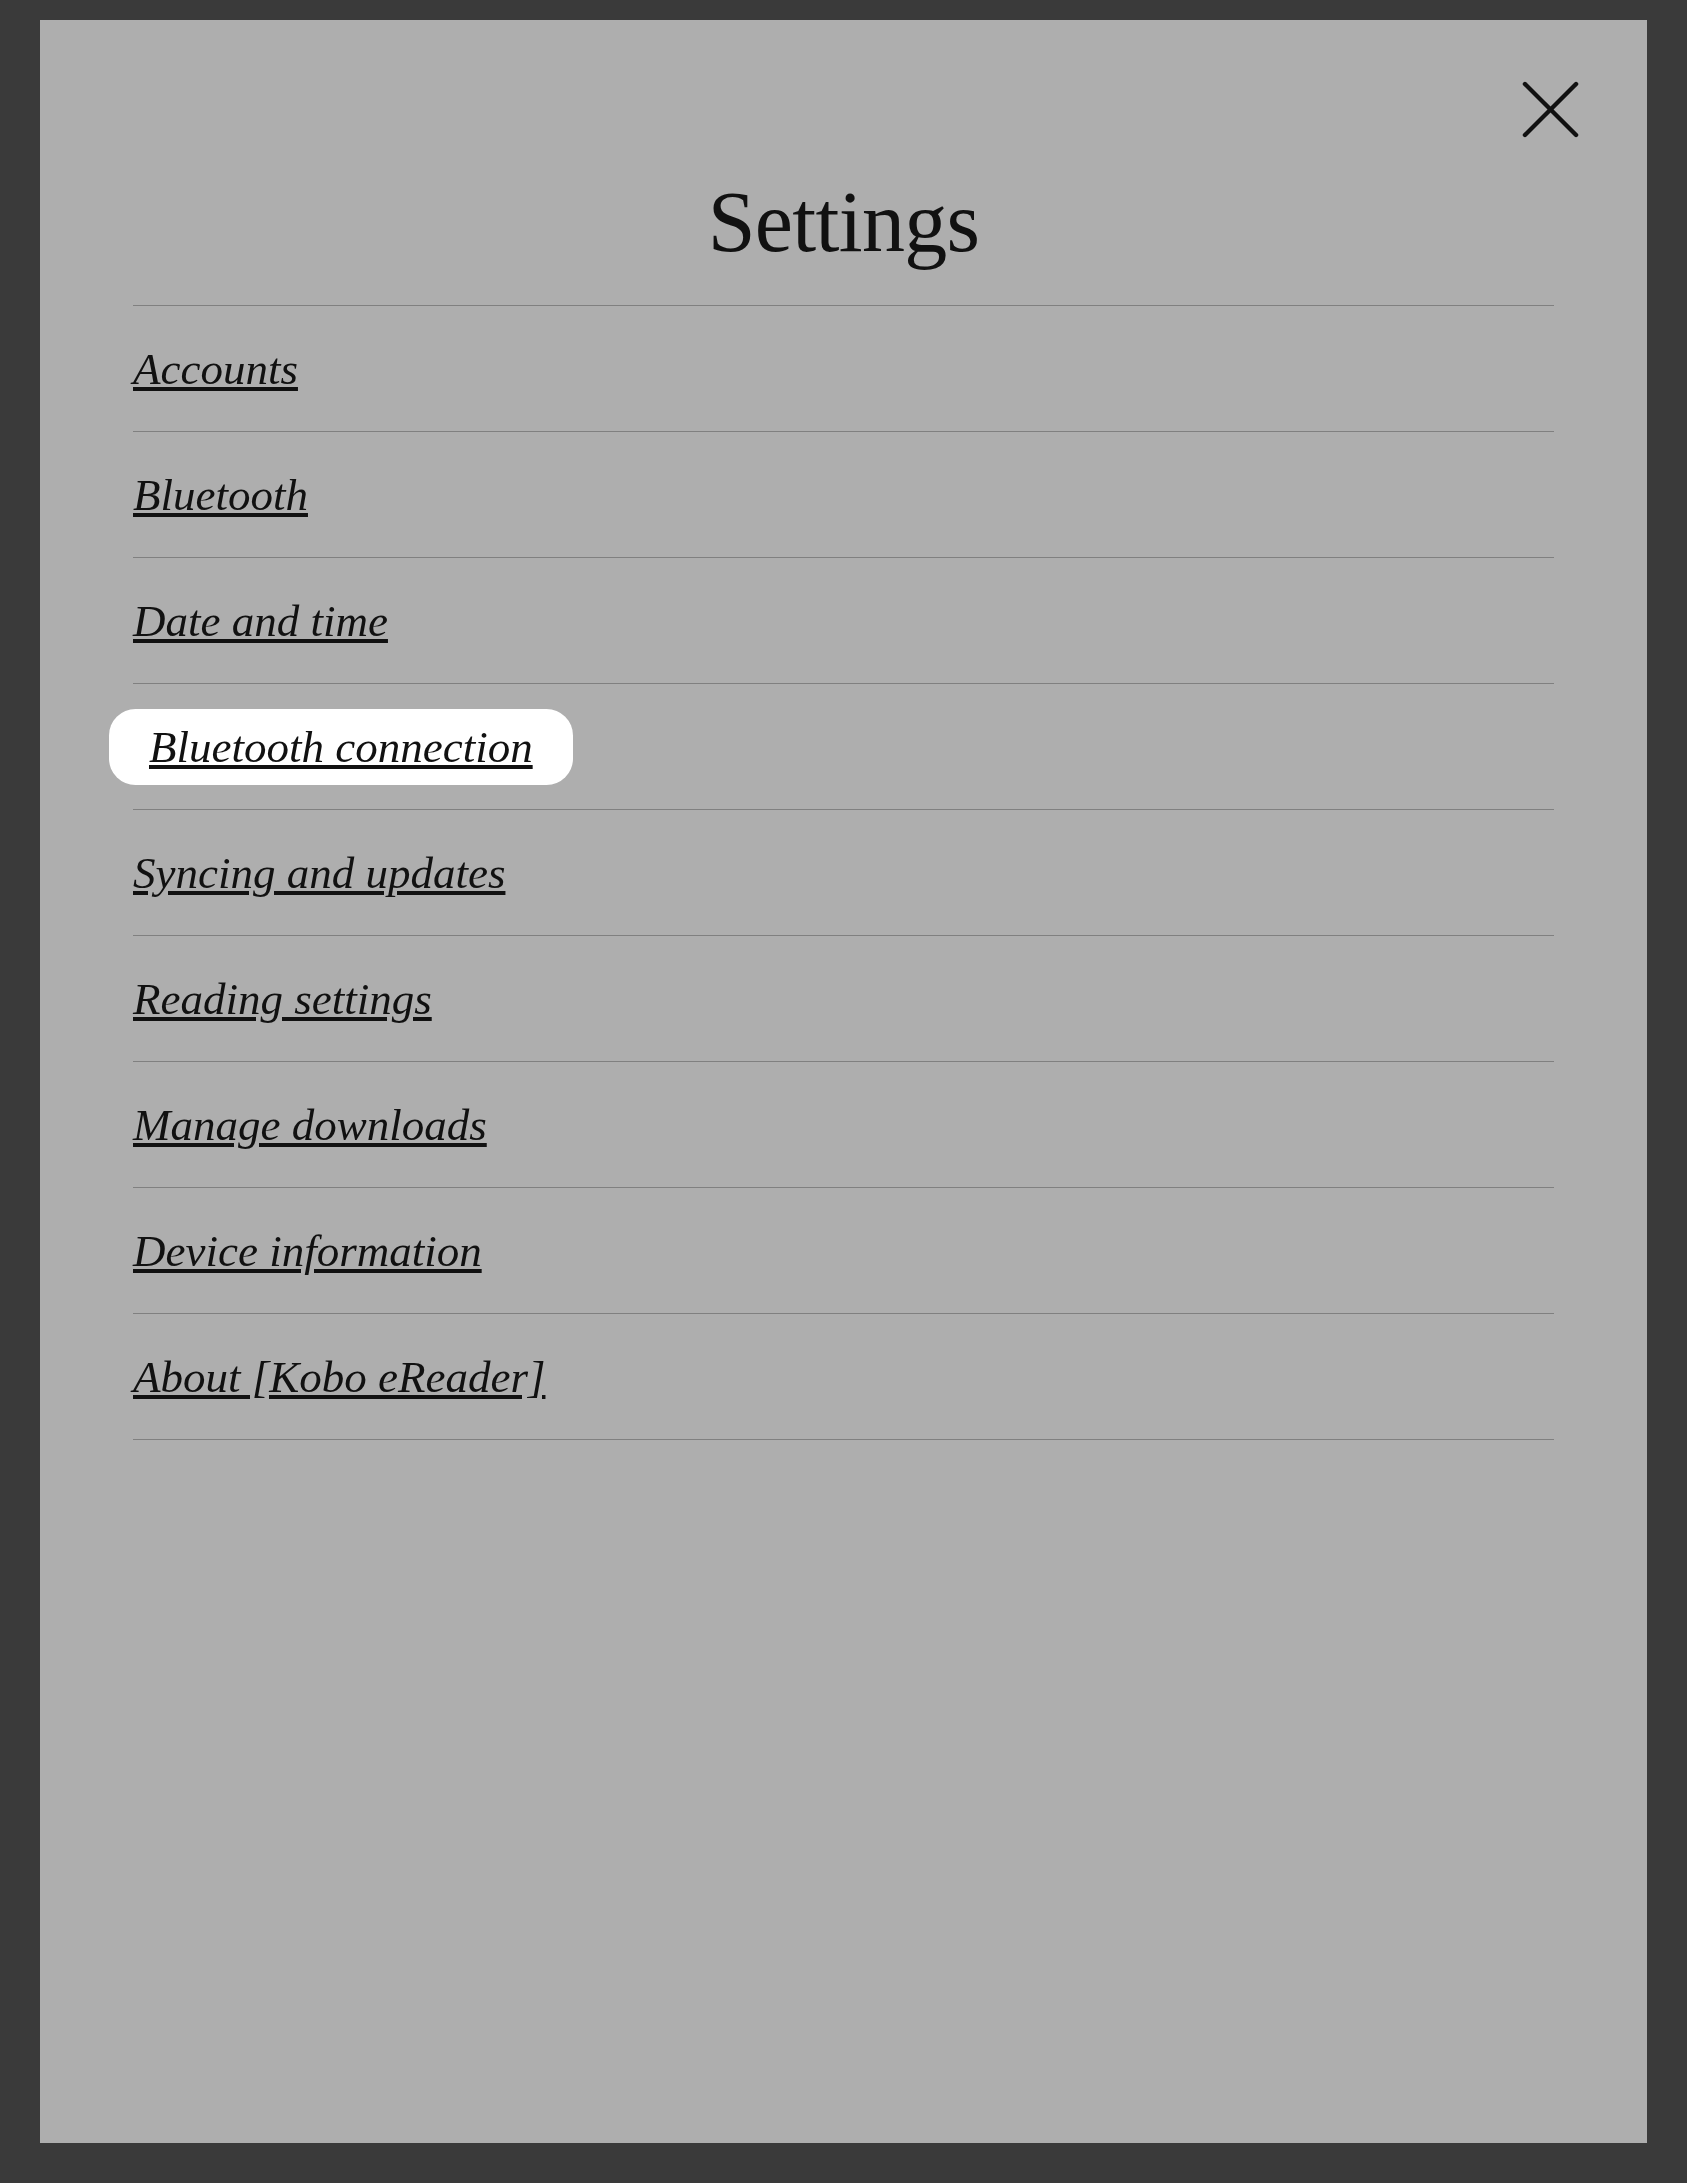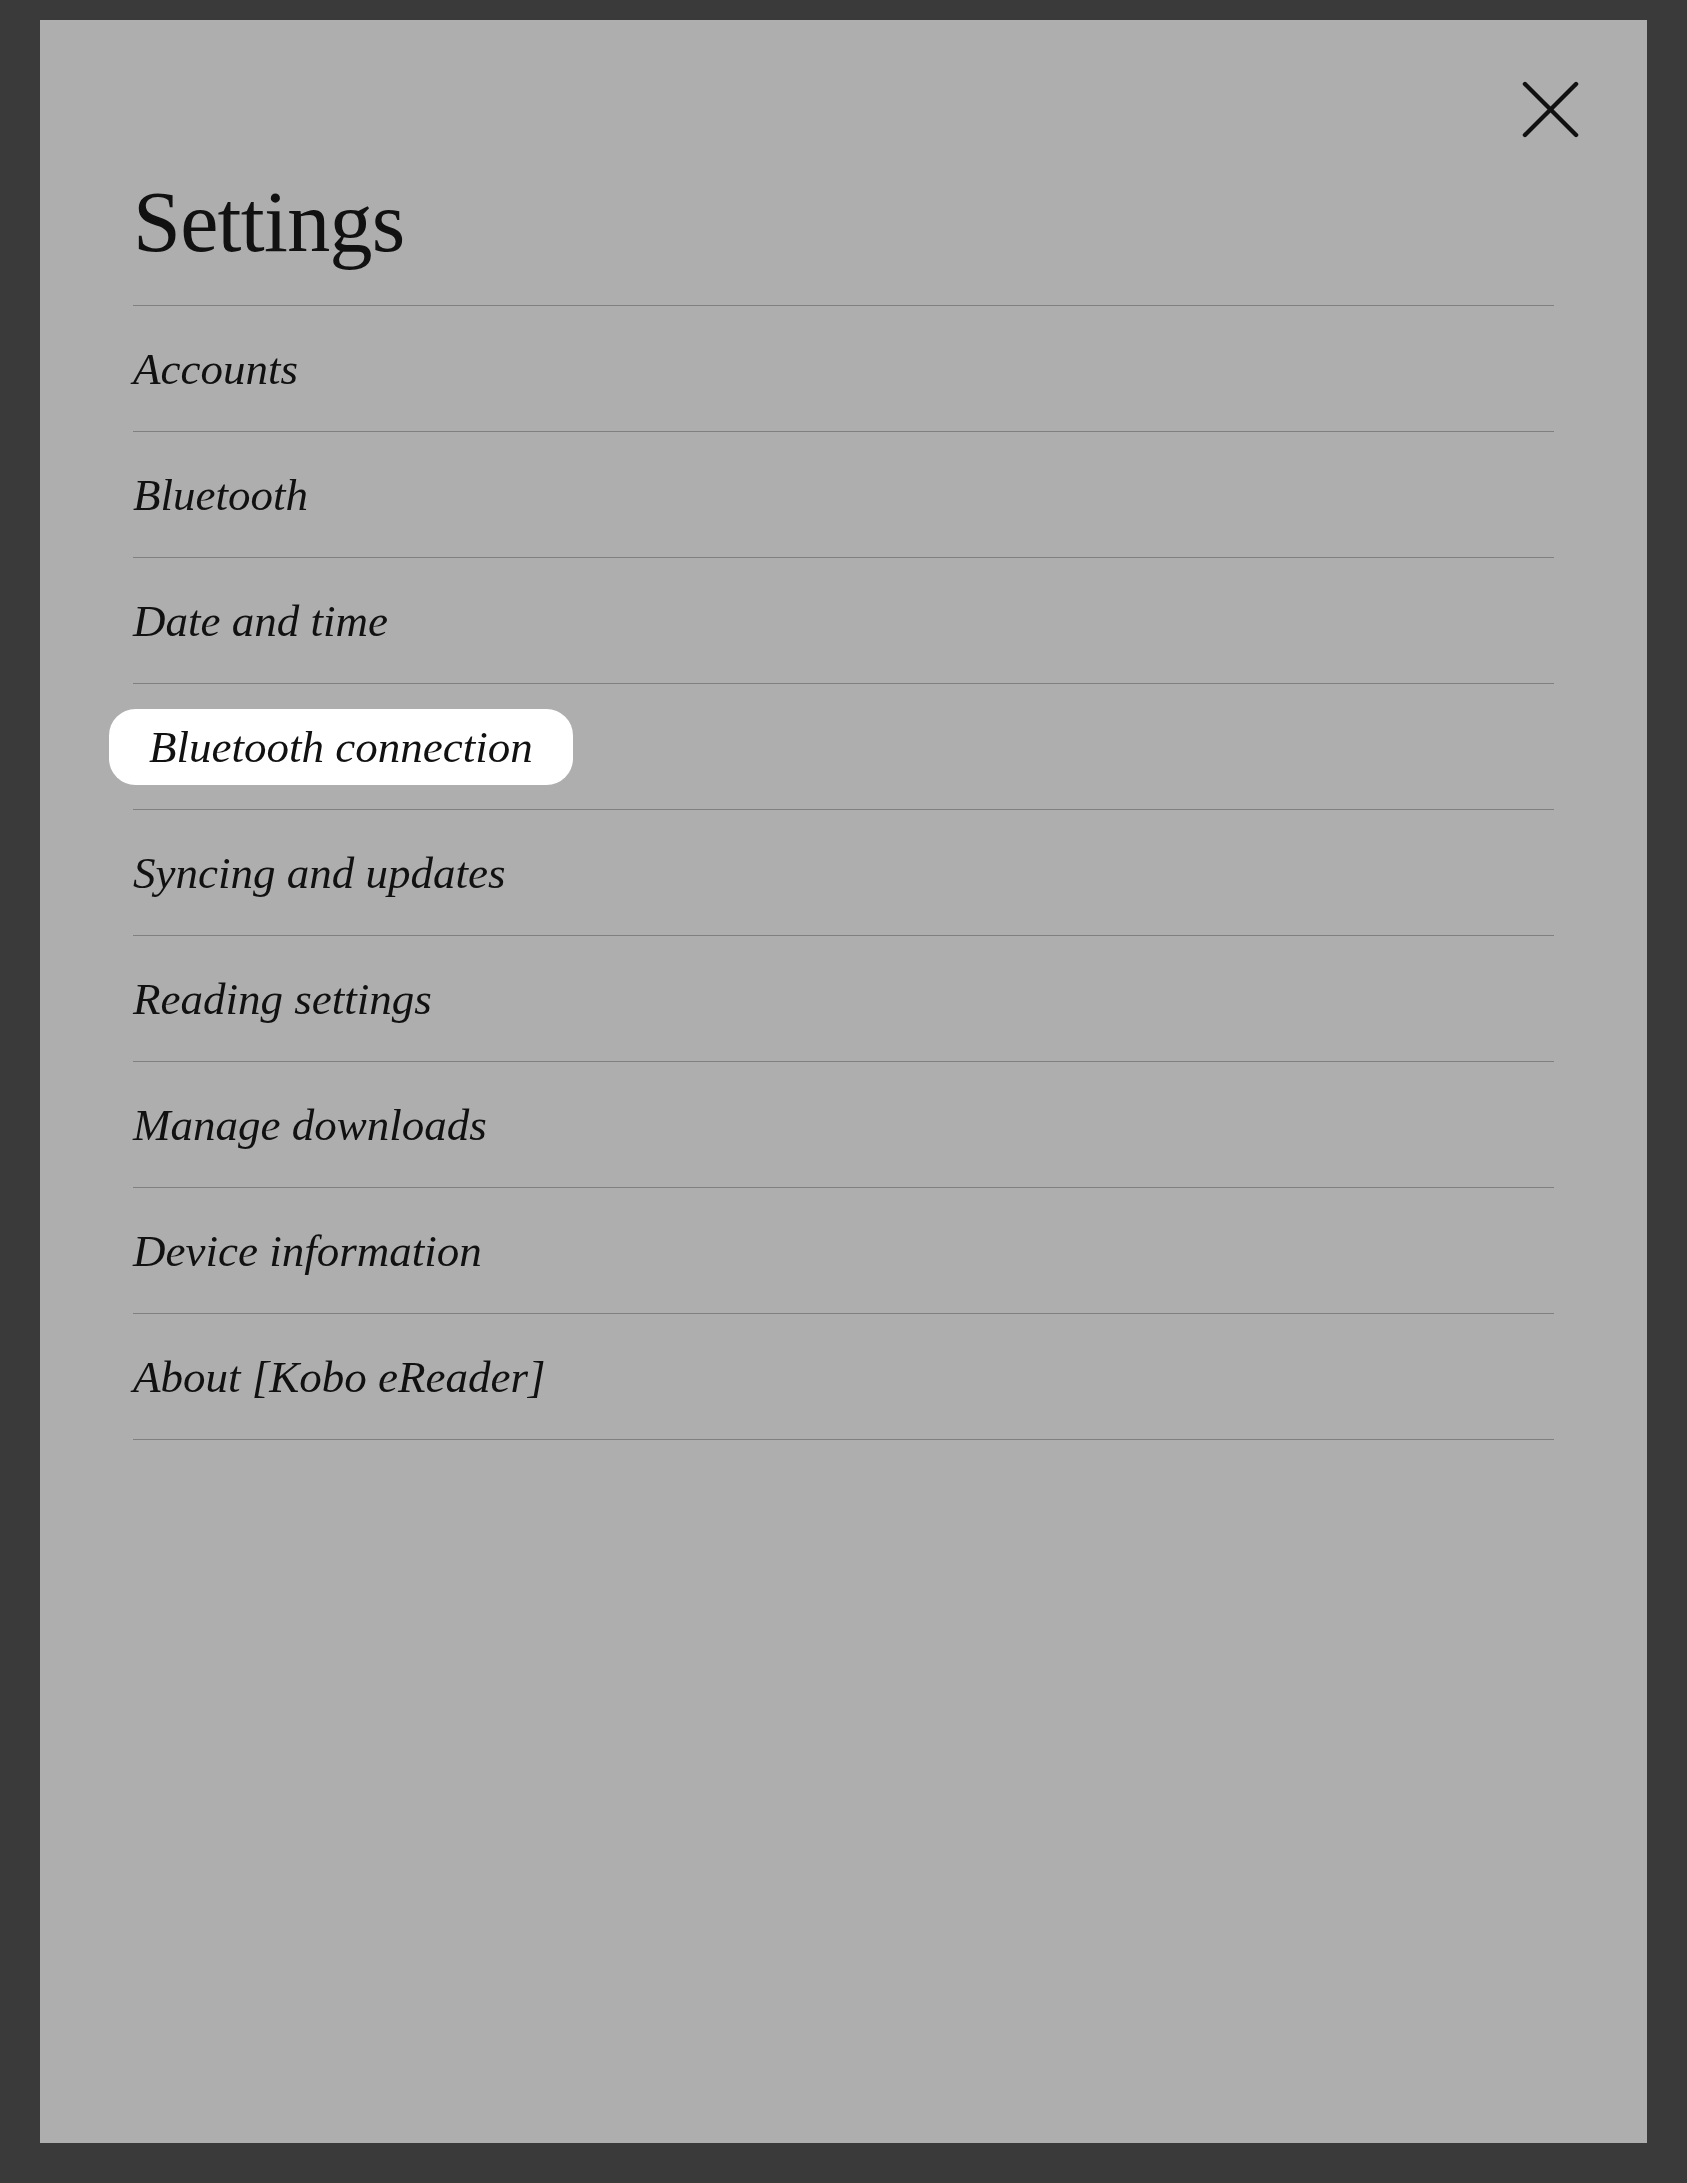--- a/index.html
+++ b/index.html
@@ -45,32 +45,34 @@
   .close-icon svg { width: 100%; height: 100%; }
 
   
   .page-title {
     font-size: 86px;
     font-weight: 400;
     font-style: normal;
     padding-top: 152px;
     padding-bottom: 33px;
     letter-spacing: -0.7px;
+    text-align: center;
   }
 
   
   .list {
     border-top: 1.3px solid #808080;
   }
   .list-item {
     display: flex;
     align-items: center;
     height: 126px;
     border-bottom: 1.3px solid #808080;
     box-sizing: border-box;
+    text-decoration: underline;
   }
   .list-item-label {
     font-size: 45px;
     font-style: italic;
     color: #111;
   }
 
   
   .highlight .list-item-label {
     background: #ffffff;

